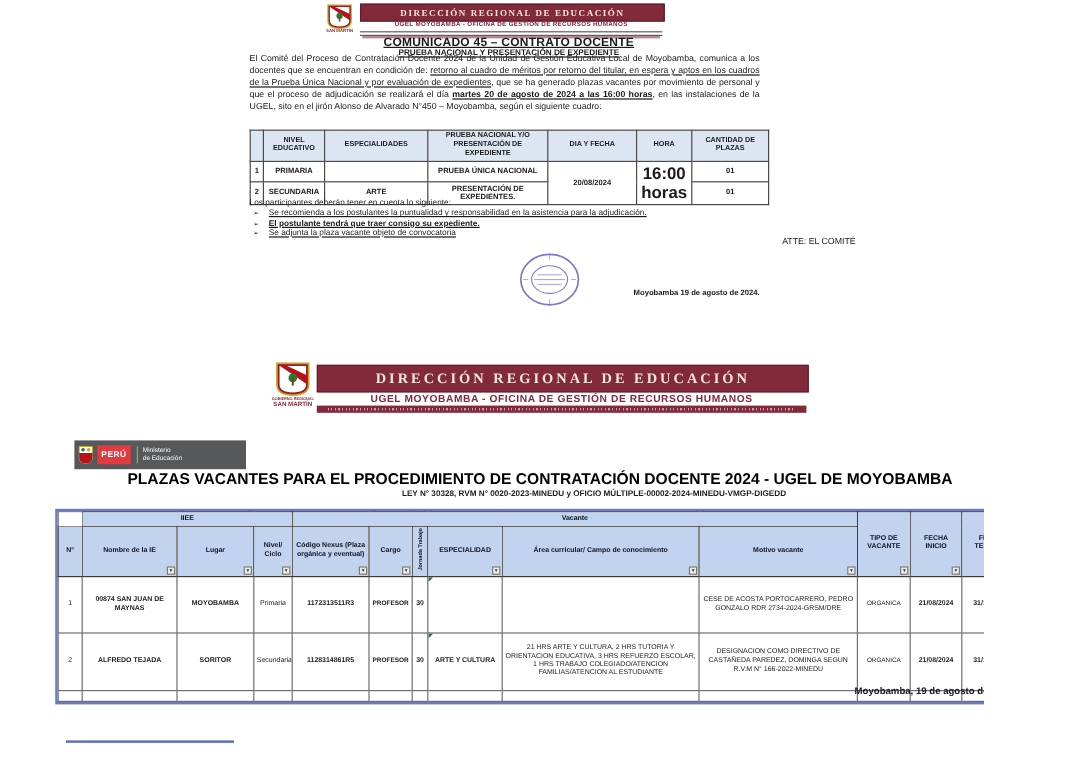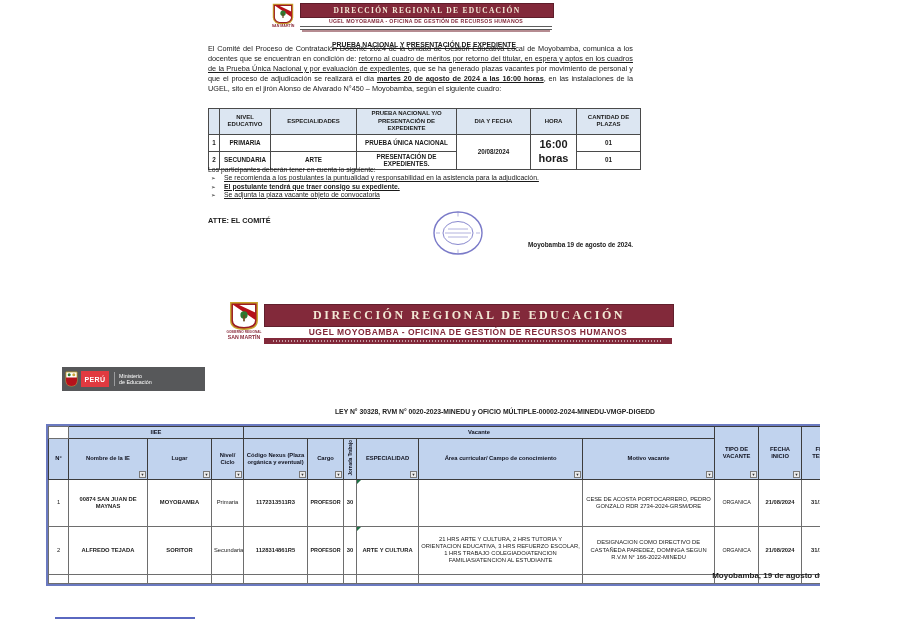--- a/index.html
+++ b/index.html
@@ -26,27 +26,27 @@
   .u{text-decoration:underline;}
   .bu{text-decoration:underline;font-weight:bold;}
 
   
   .ttable-wrap{left:208px;top:108px;}
   table{border-collapse:collapse;table-layout:fixed;}
   .ttable{width:432px;}
   .ttable th,.ttable td{border:1px solid #4a4a4a;padding:1px 2px;vertical-align:middle;}
   .ttable th{background:#dce6f2;font-size:6px;line-height:1.25;font-weight:bold;text-align:center;}
   .ttable td{font-size:6.3px;font-weight:bold;text-align:center;line-height:1.2;}
-  .ttable .hora-big{font-size:11px;}
+  .ttable .hora-big{font-size:14px;}
   .ttable tr.tr-h{height:24px}.ttable tr.tr-1{height:17px}.ttable tr.tr-2{height:18px}
 
   .notes{left:208px;top:166px;width:430px;font-size:6.9px;line-height:8.3px;}
   .bullet{display:flex;}
   .bgl{width:13px;padding-left:3px;flex:none;font-size:5.5px;}
-  .atte{left:208px;top:216px;width:505px;text-align:left;font-weight:bold;font-size:7.3px;}
+  .atte{left:208px;top:196px;width:505px;text-align:right;font-weight:normal;font-size:7.3px;}
   .tdate{left:528px;top:241px;font-weight:bold;font-size:6.4px;}
 
   
   .mb-banner{left:264px;top:304px;width:408px;height:21px;background:#82293a;border:1px solid #61202d;
              color:#f2e8d5;font-family:"Liberation Serif",serif;font-weight:bold;font-size:12px;
              letter-spacing:2.5px;text-align:center;line-height:21px;}
   .mb-sub{left:264px;top:327px;width:408px;color:#82293a;font-weight:bold;font-size:8.5px;
           letter-spacing:.5px;text-align:center;}
   .mb-strip{left:264px;top:338px;width:408px;height:6px;background:#82293a;display:flex;align-items:center;}
   .mb-strip-inner{margin:0 auto;width:390px;height:2px;
@@ -102,20 +102,21 @@
       <circle cx="15" cy="13" r="3.4" fill="#2d7a32"></circle>
       <rect x="14.2" y="13" width="1.6" height="6" fill="#6b4a1f"></rect>
     </svg>
     <div class="logo-caption-s">SAN MARTÍN</div>
   </div>
   <div class="abs th-banner">DIRECCIÓN REGIONAL DE EDUCACIÓN</div>
   <div class="abs th-sub">UGEL MOYOBAMBA - OFICINA DE GESTIÓN DE RECURSOS HUMANOS</div>
   <div class="abs th-dbl"></div>
   <div class="abs th-strip"></div>
 
+  <div class="abs title1">COMUNICADO 45 – CONTRATO DOCENTE</div>
   <div class="abs title2">PRUEBA NACIONAL Y PRESENTACIÓN DE EXPEDIENTE</div>
 
   <div class="abs para"><span>El Comité del Proceso de Contratación Docente 2024 de la Unidad de Gestión Educativa Local de Moyobamba, comunica a los docentes que se encuentran en condición de: </span><span class="u">retorno al cuadro de méritos por retorno del titular, en espera y aptos en los cuadros de la Prueba Única Nacional y por evaluación de expedientes</span><span>, que se ha generado plazas vacantes por movimiento de personal y que el proceso de adjudicación se realizará el día </span><span class="bu">martes 20 de agosto de 2024 a las 16:00 horas</span><span>, en las instalaciones de la UGEL, sito en el jirón Alonso de Alvarado N°450 – Moyobamba, según el siguiente cuadro:</span></div>
 
   <div class="abs ttable-wrap">
     <table class="ttable">
       <colgroup>
           <col style="width:11px">
           <col style="width:51px">
           <col style="width:86px">
@@ -208,20 +209,21 @@
       <circle cx="8.8" cy="3.8" r="1.5" fill="#caa53b"></circle>
     </svg>
     <div class="peru-box">PERÚ</div>
     <div class="min-div"></div>
     <div class="min-text">
       <div>Ministerio</div>
       <div>de Educación</div>
     </div>
   </div>
 
+  <div class="abs btitle">PLAZAS VACANTES PARA EL PROCEDIMIENTO DE CONTRATACIÓN DOCENTE 2024 - UGEL DE MOYOBAMBA</div>
   <div class="abs bsub">LEY N° 30328, RVM N° 0020-2023-MINEDU y OFICIO MÚLTIPLE-00002-2024-MINEDU-VMGP-DIGEDD</div>
 
   <div class="abs btable-wrap">
     <table class="btable">
       <colgroup>
         <col style="width:20px">
           <col style="width:79px">
           <col style="width:64px">
           <col style="width:32px">
         <col style="width:64px">

